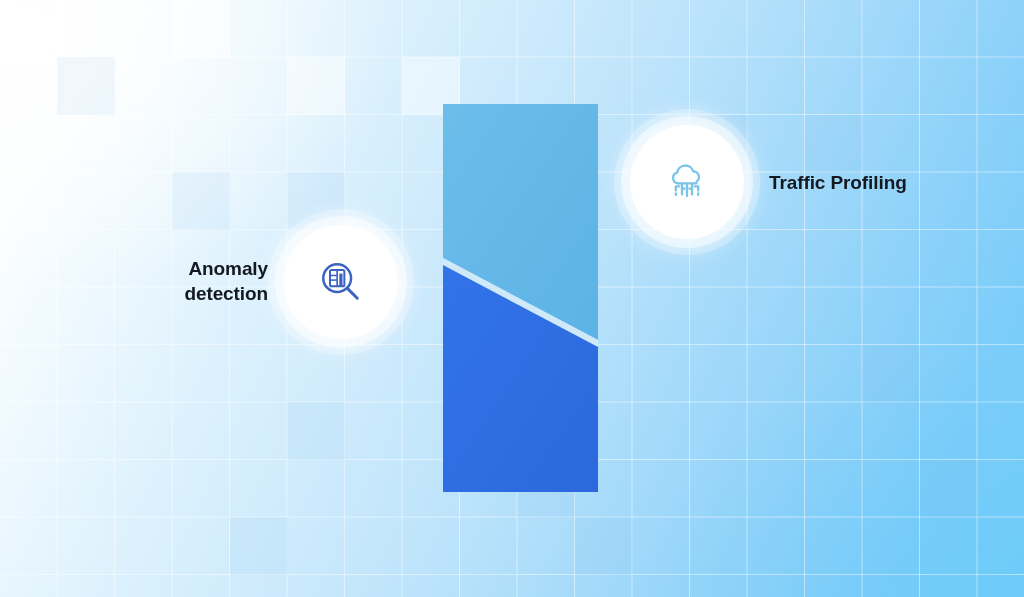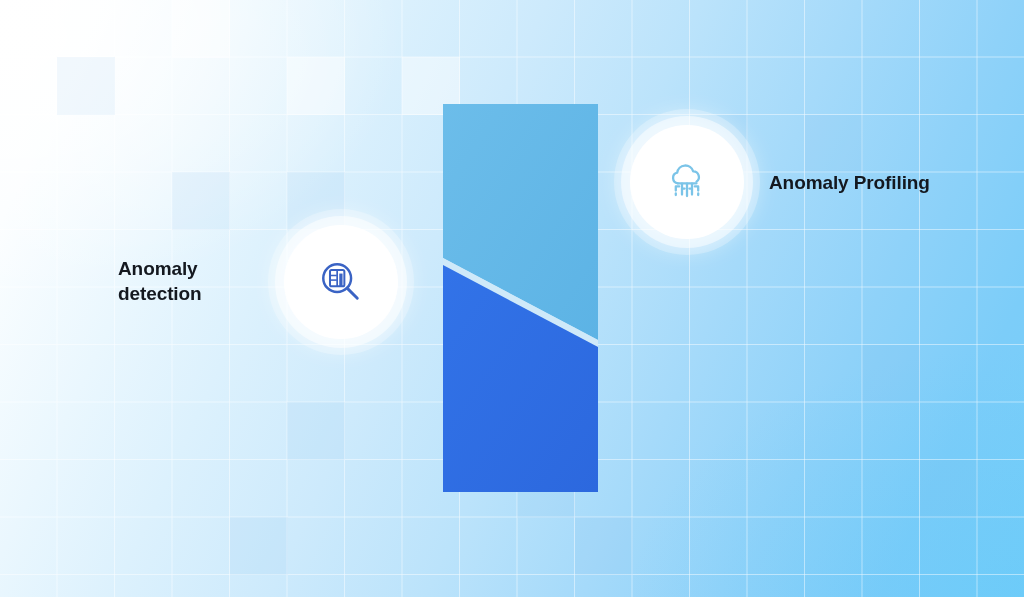--- a/index.html
+++ b/index.html
@@ -98,20 +98,21 @@
     font-weight: bold;
     font-size: 19px;
     line-height: 25px;
     letter-spacing: -0.1px;
     white-space: pre-line;
   }
   .label-anomaly {
     left: 118px;
     top: 256px;
     width: 150px;
+    text-align: right;
   }
   .label-traffic {
     left: 769px;
     top: 170px;
     width: 230px;
     text-align: left;
   }
 </style>
 </head>
 <body>
@@ -188,15 +189,15 @@
         <path d="M31.8 28.4h3.4v4.2"></path>
         <path d="M12.8 35.4v1.6"></path>
         <path d="M35.2 35.4v1.6"></path>
       </svg>
     </span>
   </div>
 
   <div class="label label-anomaly">Anomaly
 detection</div>
 
-  <div class="label label-traffic">Anomaly Profiling</div>
+  <div class="label label-traffic">Traffic Profiling</div>
 
 </div>
 
 </body></html>

